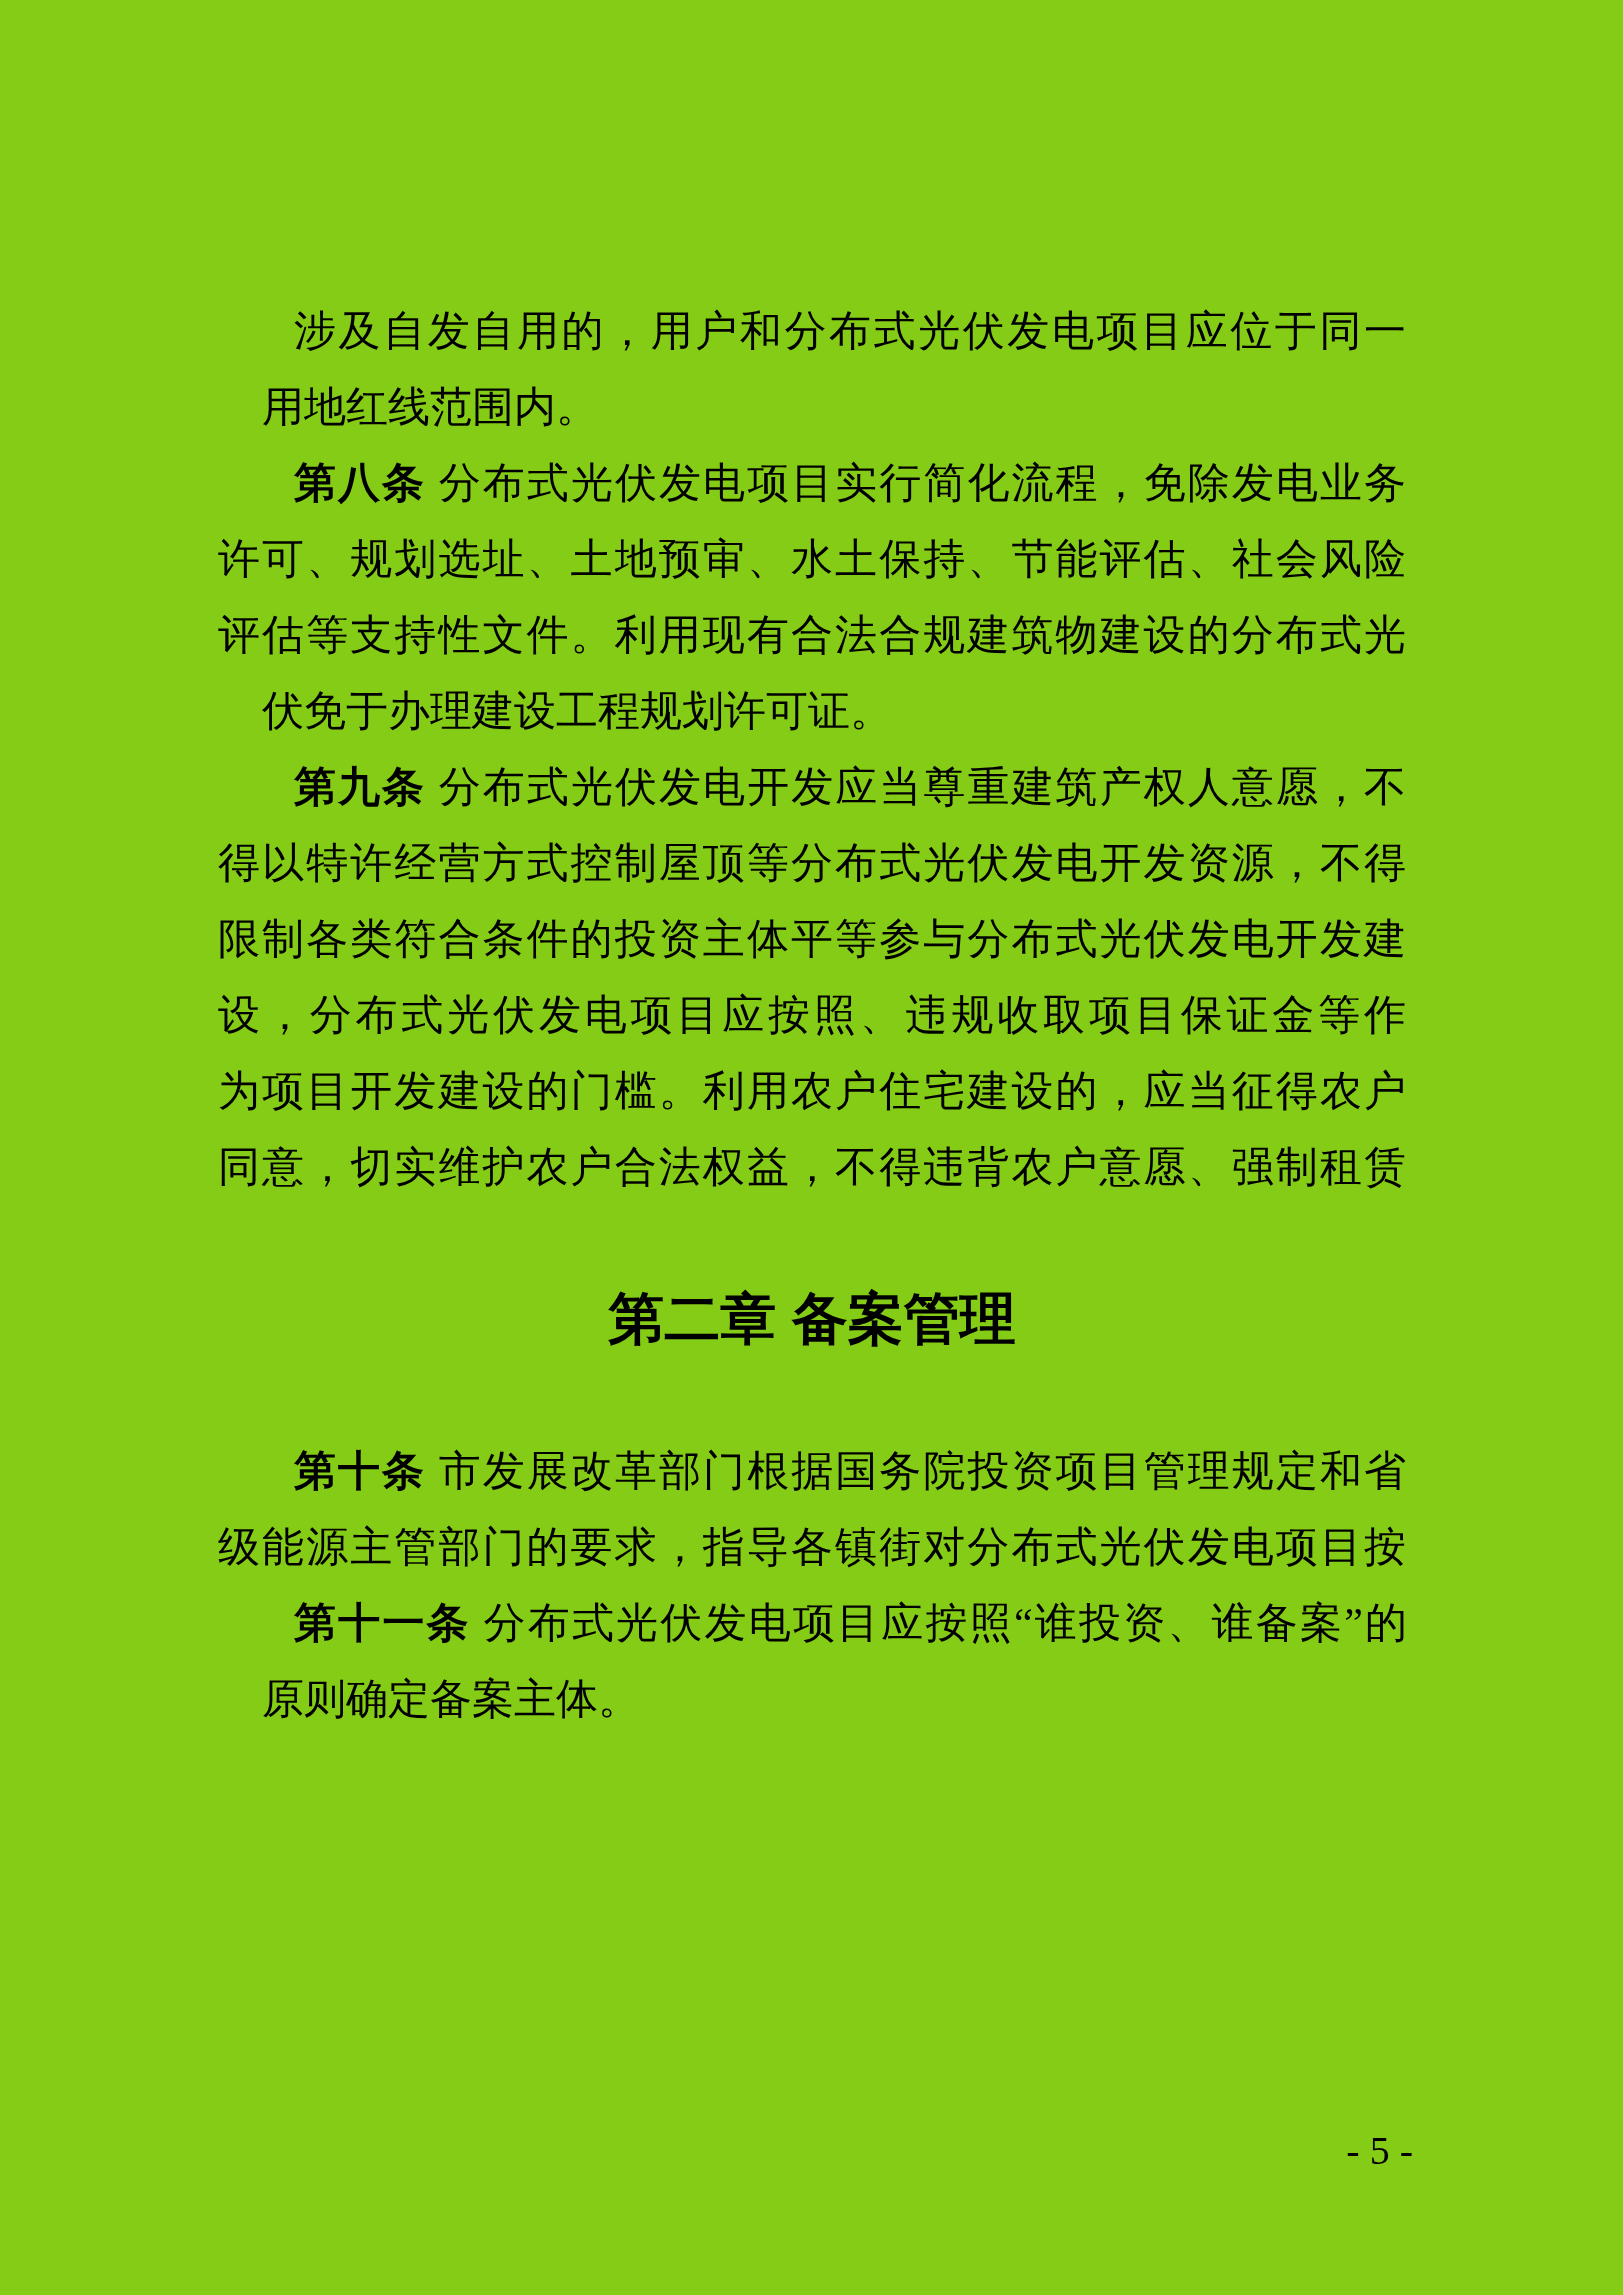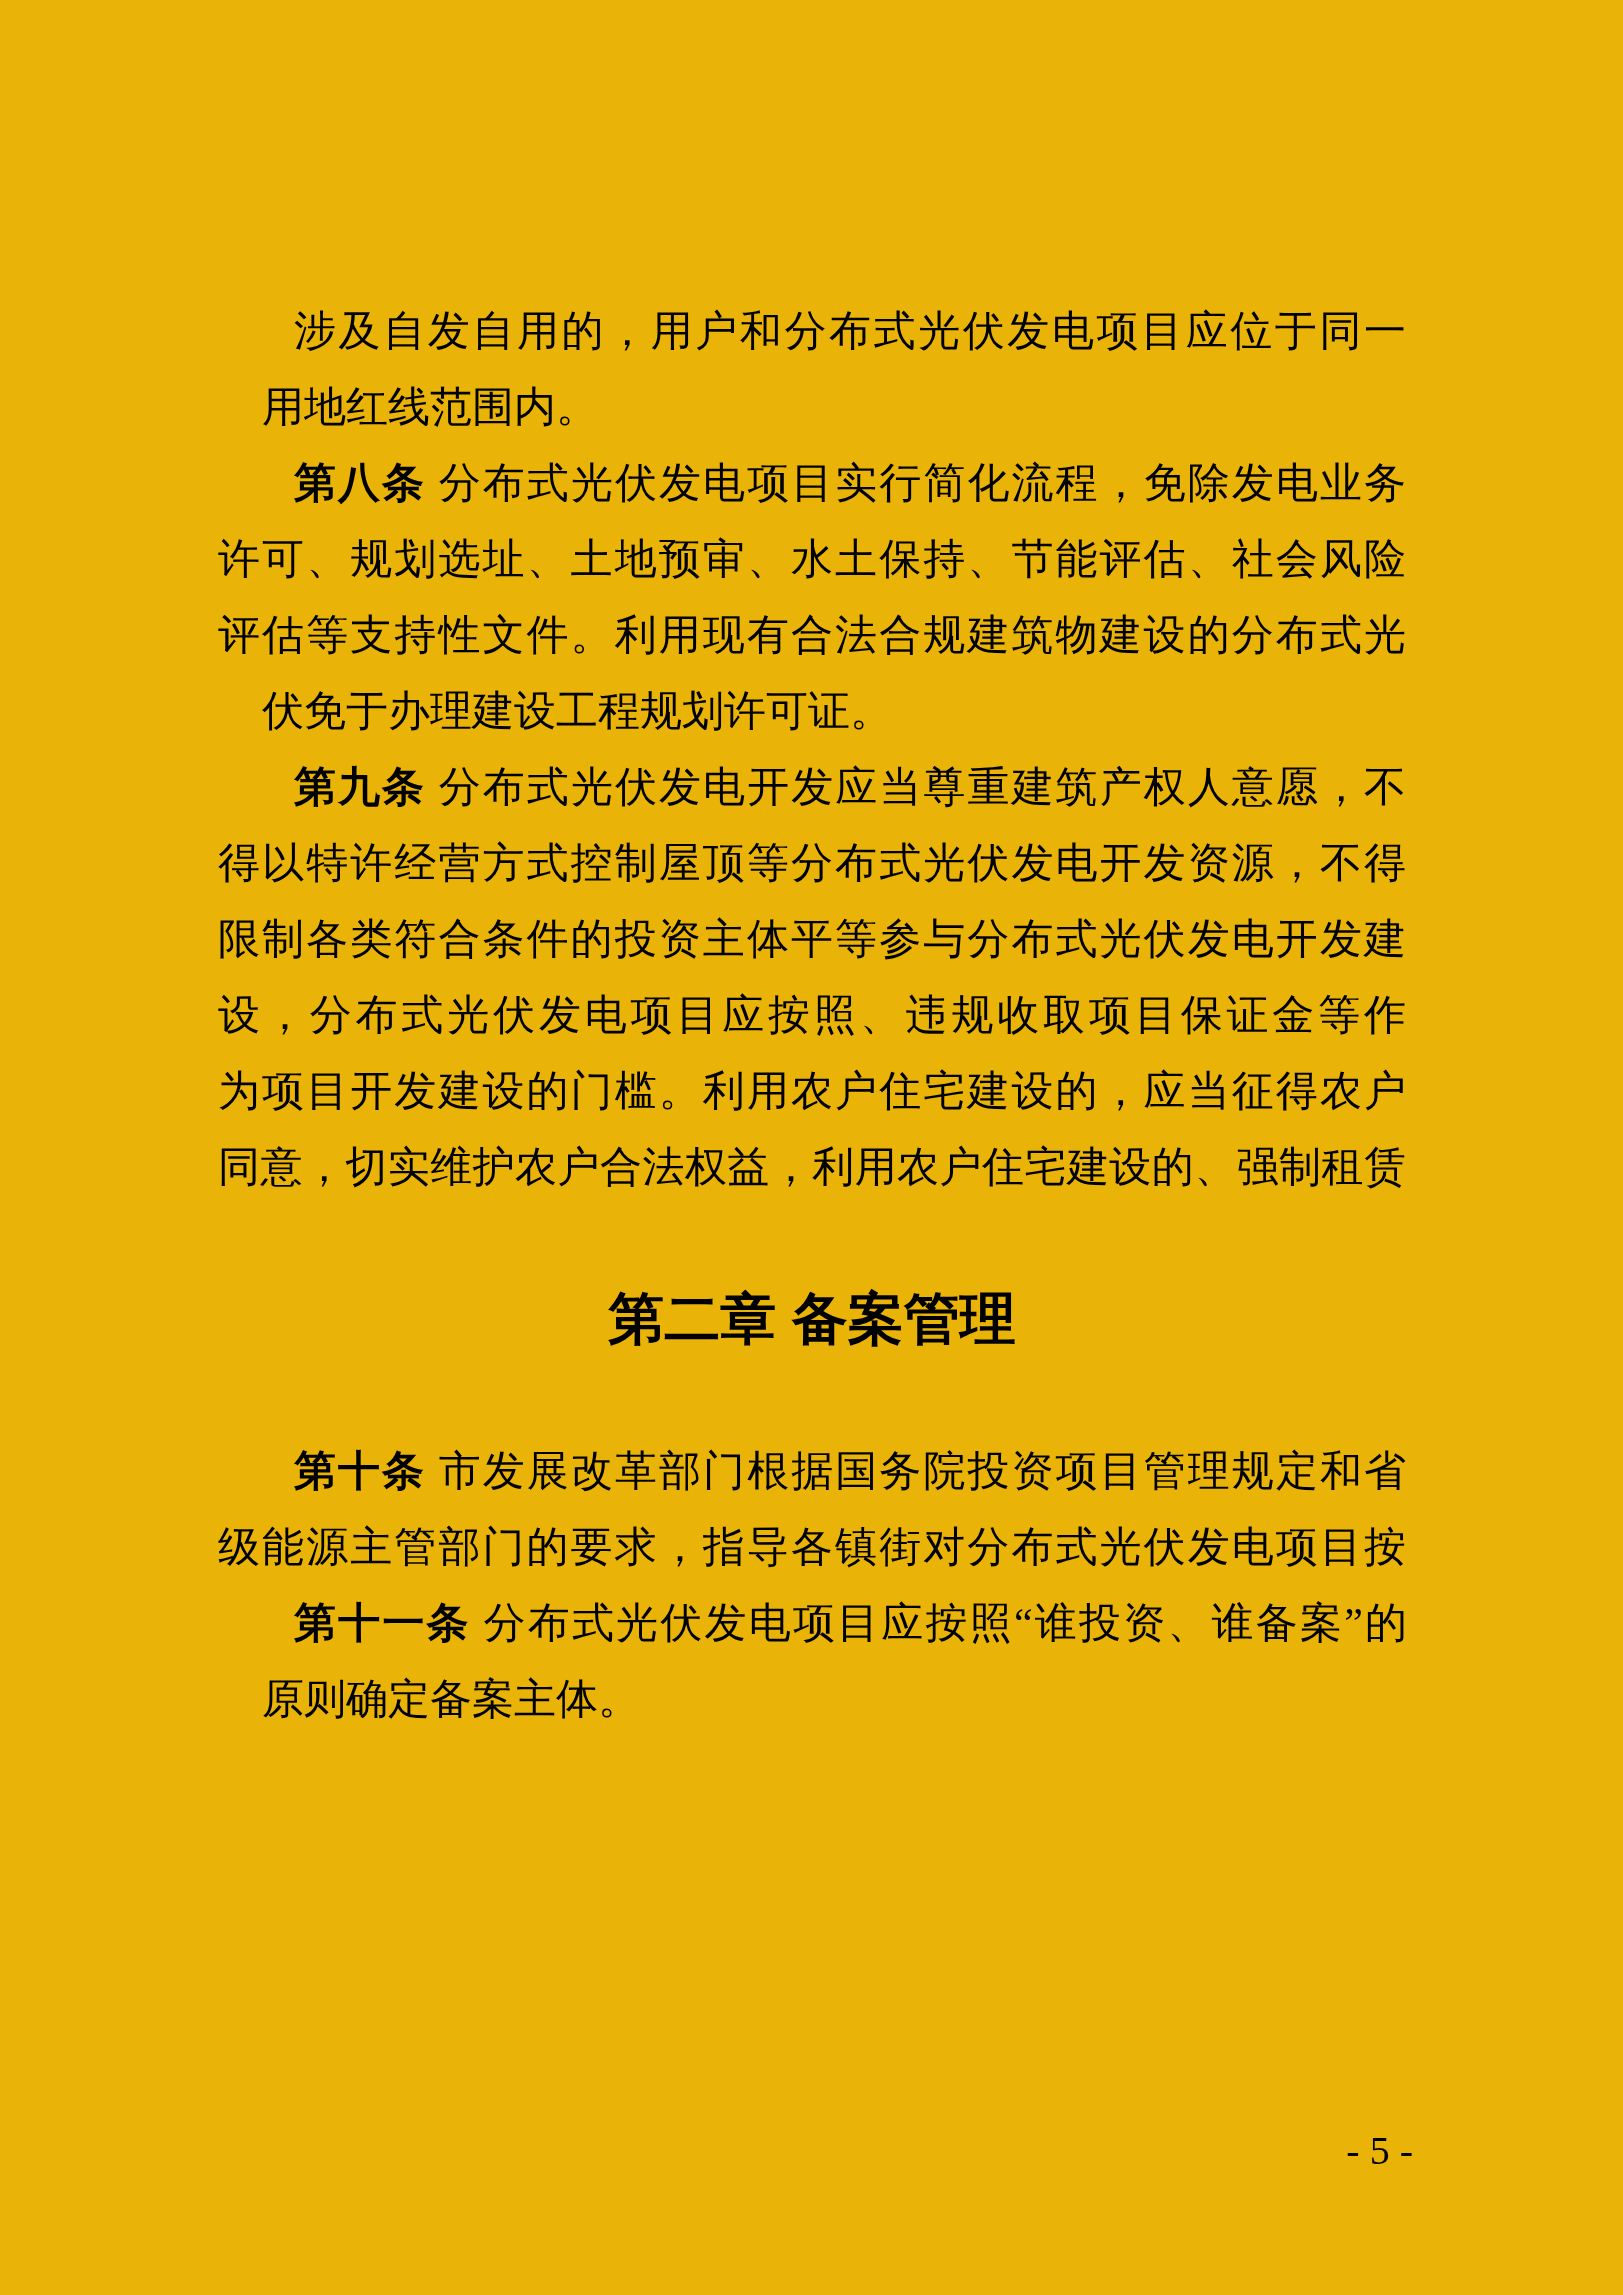--- a/index.html
+++ b/index.html
@@ -4,21 +4,21 @@
 <style>
   html, body {
     margin: 0;
     padding: 0;
     background: #808080;
   }
   .page {
     position: relative;
     width: 1623px;
     height: 2295px;
-    background: #eab308;
+    background: #84cc16;
     font-family: "Liberation Serif", "DejaVu Serif", serif;
     color: #000000;
     overflow: hidden;
   }
   .body-text {
     position: absolute;
     left: 218px;
     top: 293px;
     width: 1188px;
     font-size: 42px;
@@ -75,21 +75,21 @@
       <div class="line"><span>评估等支持性文件。利用现有合法合规建筑物建设的分布式光</span></div>
       <div class="line last"><span>伏免于办理建设工程规划许可证。</span></div>
     </div>
 
     <div class="para">
       <div class="line indent"><b class="term">第九条</b><span> 分布式光伏发电开发应当尊重建筑产权人意愿，不</span></div>
       <div class="line"><span>得以特许经营方式控制屋顶等分布式光伏发电开发资源，不得</span></div>
       <div class="line"><span>限制各类符合条件的投资主体平等参与分布式光伏发电开发建</span></div>
       <div class="line"><span>设，分布式光伏发电项目应按照、违规收取项目保证金等作</span></div>
       <div class="line"><span>为项目开发建设的门槛。利用农户住宅建设的，应当征得农户</span></div>
-      <div class="line"><span>同意，切实维护农户合法权益，利用农户住宅建设的、强制租赁</span></div>
+      <div class="line"><span>同意，切实维护农户合法权益，不得违背农户意愿、强制租赁</span></div>
     </div>
 
     <h1 class="chapter-heading">第二章 备案管理</h1>
 
     <div class="para">
       <div class="line indent"><b class="term">第十条</b><span> 市发展改革部门根据国务院投资项目管理规定和省</span></div>
       <div class="line"><span>级能源主管部门的要求，指导各镇街对分布式光伏发电项目按</span></div>
     </div>
 
     <div class="para">

